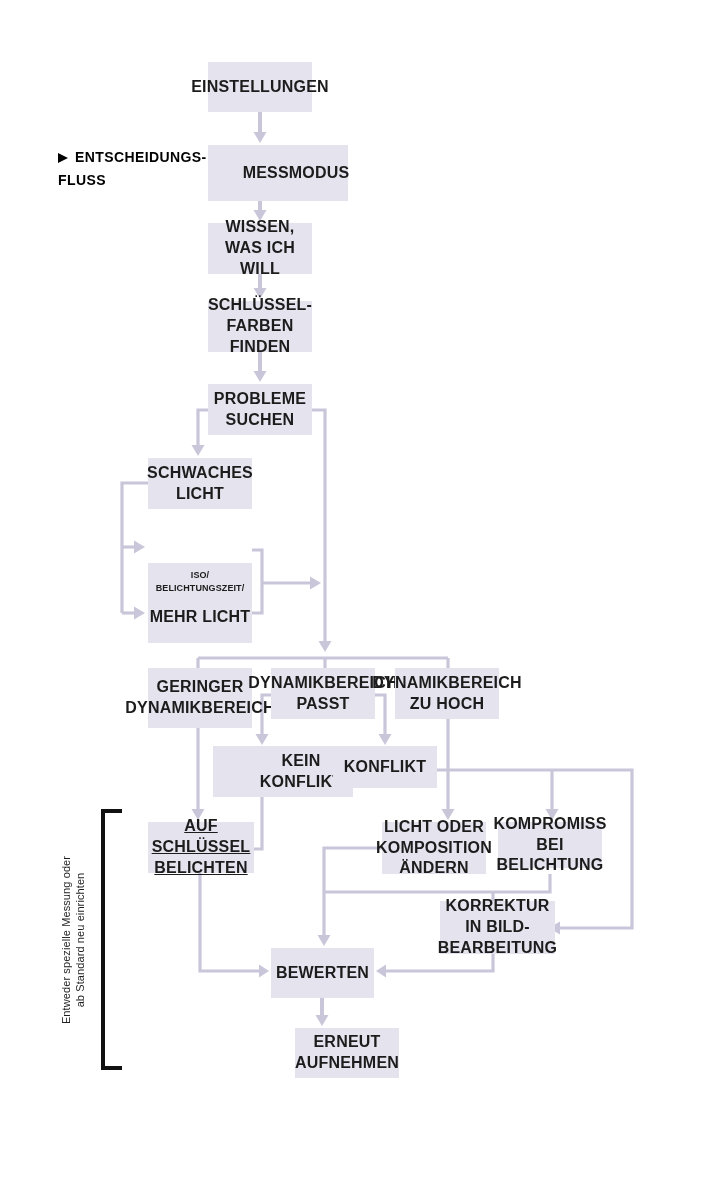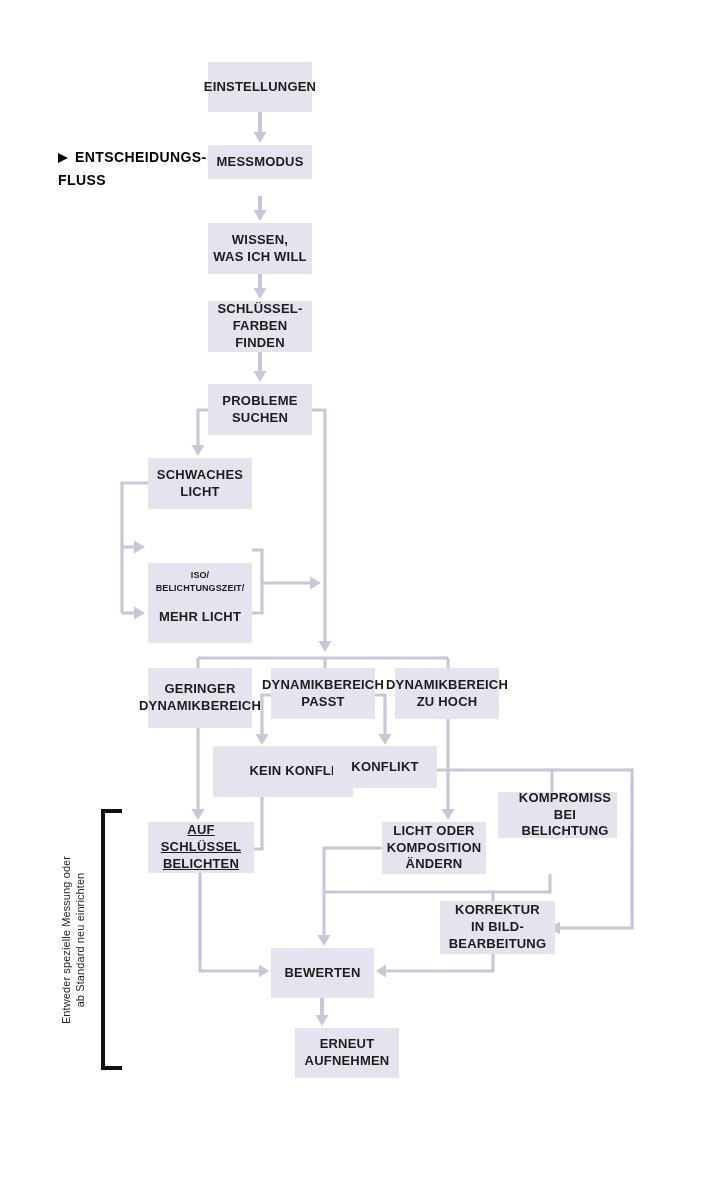--- a/index.html
+++ b/index.html
@@ -17,43 +17,43 @@
     overflow:hidden;margin:0;
   }
   svg.wires{position:absolute;left:0;top:0;z-index:1;}
   .connector{stroke:var(--connector);stroke-width:3.2;fill:none;}
   .shaft{stroke:var(--connector);stroke-width:4;fill:none;}
   .arrowhead{fill:var(--connector);stroke:none;}
   .bracket{stroke:var(--bracket);stroke-width:4;fill:none;}
 
   .node{
     position:absolute;z-index:2;background:var(--box-fill);color:var(--node-text);
-    font-weight:bold;font-size:13px;line-height:1.3;letter-spacing:.2px;
+    font-weight:bold;font-size:16px;line-height:1.3;letter-spacing:.2px;
     display:flex;align-items:center;justify-content:center;text-align:center;
     white-space:pre-line;
   }
   .node.small{font-size:9px;letter-spacing:.1px;line-height:1.45;margin-top:40px;}
 
   
   .n-einstellungen{left:208px;top:62px;width:104px;height:50px;}
-  .n-messmodus{left:208px;top:145px;width:104px;height:34px;}
+  .n-messmodus{left:208px;top:145px;width:104px;height:56px;padding-left:36px;}
   .n-wissen{left:208px;top:223px;width:104px;height:51px;}
   .n-schluesselfarben{left:208px;top:301px;width:104px;height:51px;}
   .n-probleme{left:208px;top:384px;width:104px;height:51px;}
   .n-schwaches-licht{left:148px;top:458px;width:104px;height:51px;}
   .n-iso{left:148px;top:523px;width:104px;height:52px;}
   .n-mehr-licht{left:148px;top:592px;width:104px;height:51px;}
   .n-geringer{left:148px;top:668px;width:104px;height:60px;}
   .n-passt{left:271px;top:668px;width:104px;height:51px;}
   .n-zu-hoch{left:395px;top:668px;width:104px;height:51px;}
   .n-kein-konflikt{left:213px;top:746px;width:104px;height:51px;padding-left:36px;}
   .n-konflikt{left:333px;top:746px;width:104px;height:42px;}
   .n-auf-schluessel{left:148px;top:822px;width:106px;height:51px;text-decoration:underline;}
   .n-licht-oder{left:382px;top:822px;width:104px;height:52px;}
-  .n-kompromiss{left:498px;top:792px;width:104px;height:46px;padding-left:15px;}
+  .n-kompromiss{left:498px;top:822px;width:104px;height:46px;}
   .n-korrektur{left:440px;top:901px;width:115px;height:53px;}
   .n-bewerten{left:271px;top:948px;width:103px;height:50px;}
   .n-erneut{left:271px;top:1028px;width:104px;height:50px;margin-left:24px;}
 
   .heading{
     position:absolute;left:14px;top:146px;z-index:2;color:var(--heading-text);
     font-weight:bold;font-size:14px;letter-spacing:.4px;line-height:23px;
   }
   .heading .row{display:flex;align-items:center;margin-left:44px;}
   .tri-icon{

